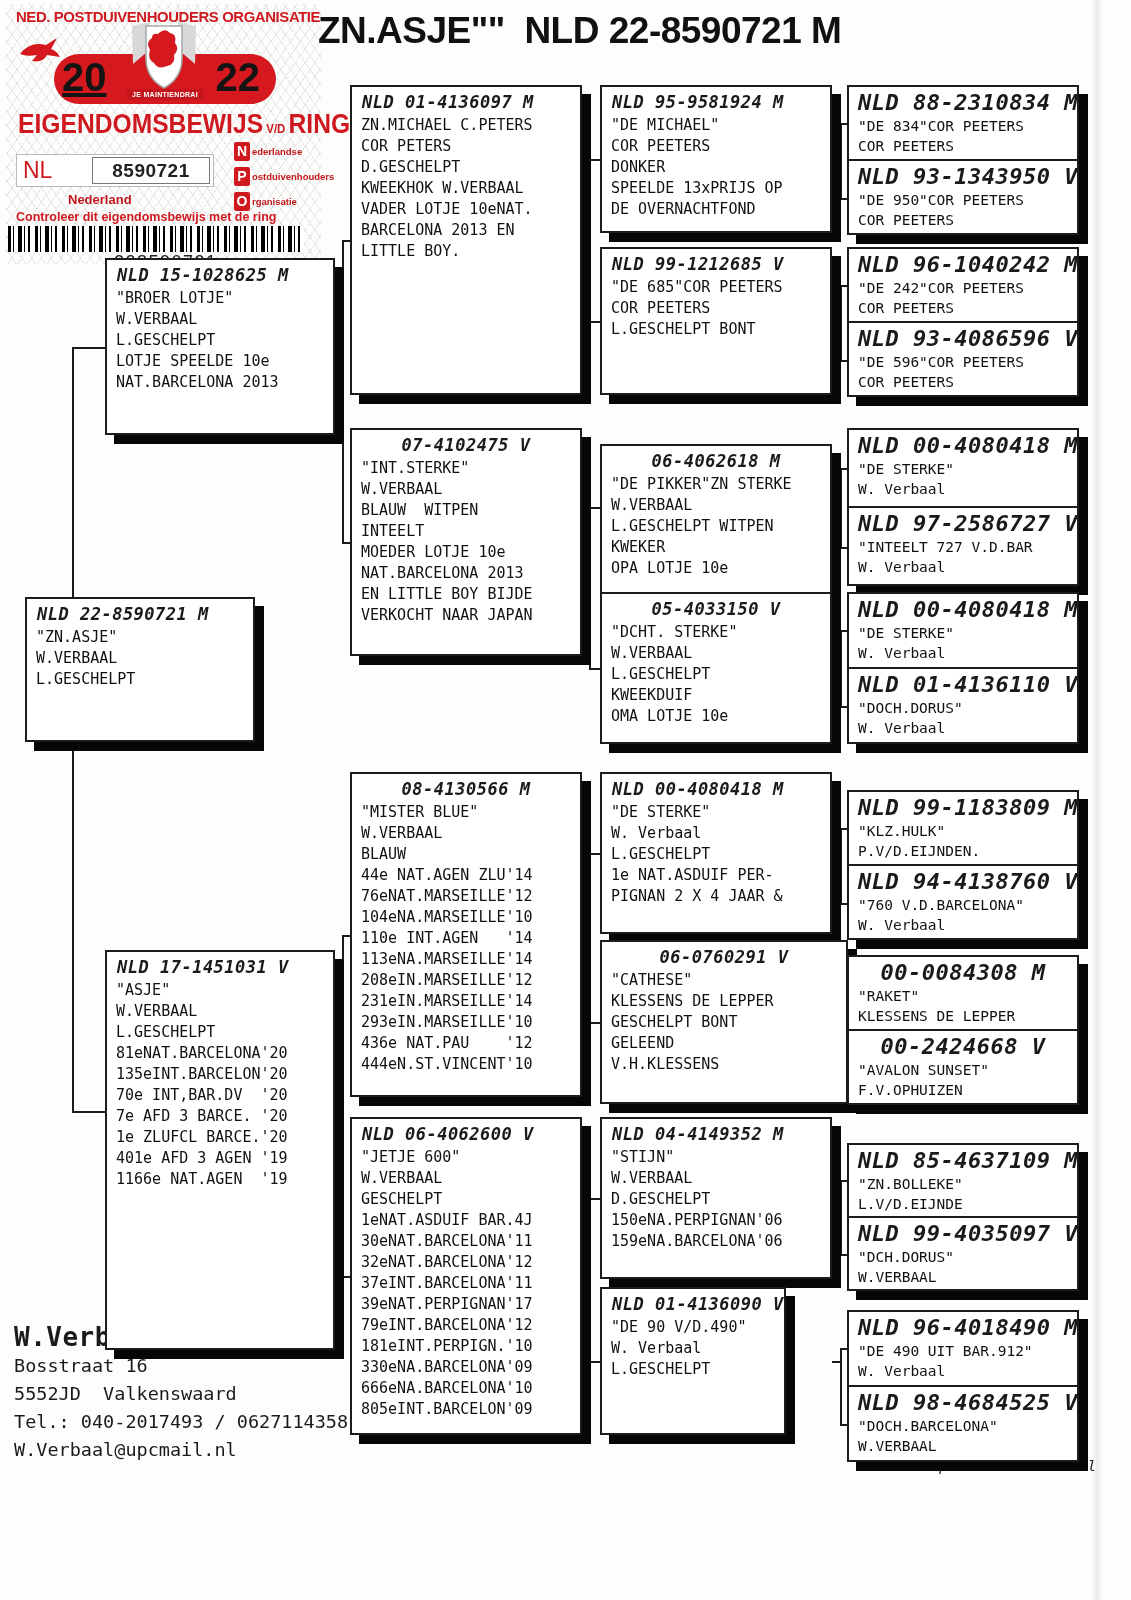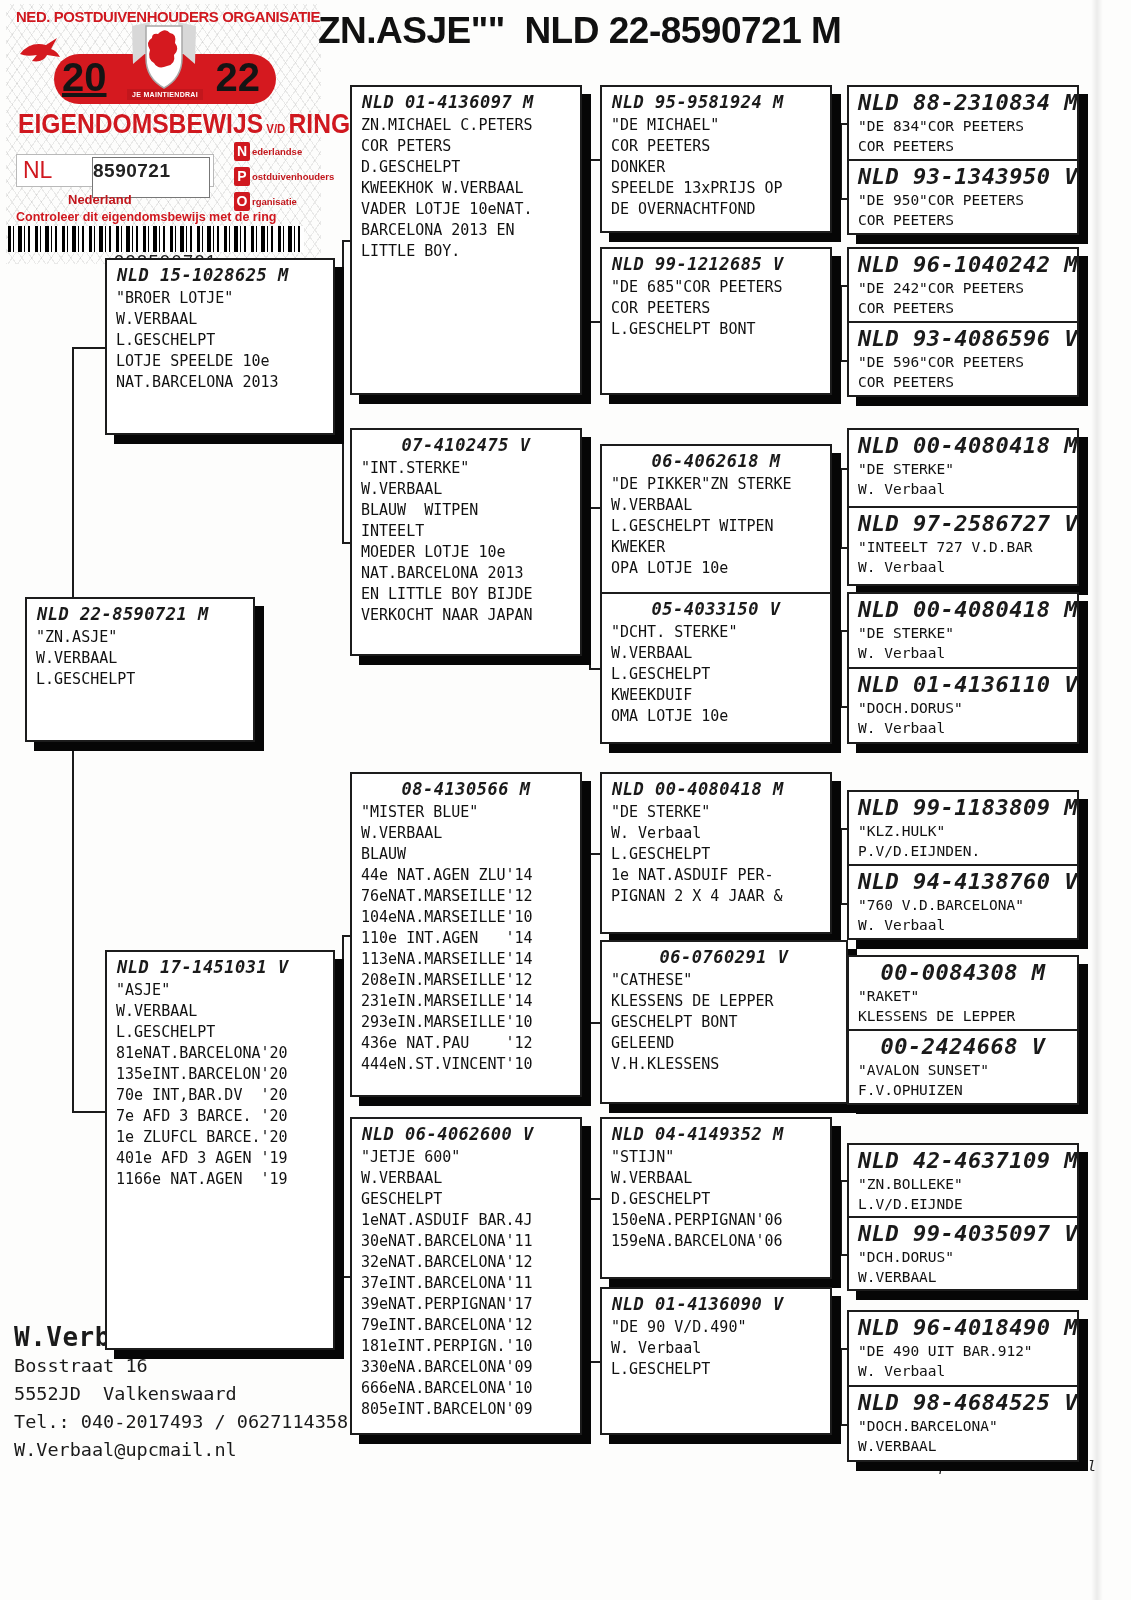--- a/index.html
+++ b/index.html
@@ -65,25 +65,25 @@
   .nl-box {
     position:absolute; left:10px; top:150px; width:198px; height:33px;
     background:#fff; border:1px solid #b9b9b9;
   }
   .nl-box .nl {
     position:absolute; left:6px; top:2px;
     font-family:"Liberation Sans",sans-serif;
     font-size:23px; font-weight:400; color:#d0181f;
   }
   .nl-box .num-box {
-    position:absolute; right:3px; top:2px; width:118px; height:41px;
+    position:absolute; right:3px; top:2px; width:118px; height:27px;
     border:1px solid #777; background:#fff;
     font-family:"Liberation Sans",sans-serif;
     font-size:19px; font-weight:600; color:#222;
-    text-align:left; line-height:26px; letter-spacing:0.5px;
+    text-align:center; line-height:26px; letter-spacing:0.5px;
   }
   .nederland {
     position:absolute; left:62px; top:188px;
     font-family:"Liberation Sans",sans-serif;
     font-size:13px; font-weight:800; color:#c2161c;
   }
   .npo-col { position:absolute; left:228px; top:138px; }
   .npo-row { display:flex; align-items:center; margin-bottom:6px; }
   .npo-letter {
     width:16px; height:19px; background:#d0181f; color:#fff;
@@ -318,21 +318,21 @@
       <div class="bline">V.H.KLESSENS</div>
     </div>
     <div class="pbox" style="left: 600px; top: 1117px; width: 232px; height: 162px;">
       <div class="ring">NLD 04-4149352 M</div>
       <div class="bline">"STIJN"</div>
       <div class="bline">W.VERBAAL</div>
       <div class="bline">D.GESCHELPT</div>
       <div class="bline">150eNA.PERPIGNAN'06</div>
       <div class="bline">159eNA.BARCELONA'06</div>
     </div>
-    <div class="pbox" style="left: 600px; top: 1287px; width: 232px; height: 148px;">
+    <div class="pbox" style="left: 600px; top: 1287px; width: 186px; height: 148px;">
       <div class="ring">NLD 01-4136090 V</div>
       <div class="bline">"DE 90 V/D.490"</div>
       <div class="bline">W. Verbaal</div>
       <div class="bline">L.GESCHELPT</div>
     </div>
     <div class="pairbox" style="left: 847px; top: 85px; width: 232px; height: 150px;">
       <div class="psec" style="height: 72px;">
         <div class="ring">NLD 88-2310834 M</div>
         <div class="bline">"DE 834"COR PEETERS</div>
         <div class="bline">COR PEETERS</div>
@@ -398,21 +398,21 @@
         <div class="bline">KLESSENS DE LEPPER</div>
       </div>
       <div class="psec center" style="height: 72px;">
         <div class="ring">00-2424668 V</div>
         <div class="bline">"AVALON SUNSET"</div>
         <div class="bline">F.V.OPHUIZEN</div>
       </div>
     </div>
     <div class="pairbox" style="left: 847px; top: 1143px; width: 232px; height: 148px;">
       <div class="psec" style="height: 71px;">
-        <div class="ring">NLD 42-4637109 M</div>
+        <div class="ring">NLD 85-4637109 M</div>
         <div class="bline">"ZN.BOLLEKE"</div>
         <div class="bline">L.V/D.EIJNDE</div>
       </div>
       <div class="psec" style="height: 71px;">
         <div class="ring">NLD 99-4035097 V</div>
         <div class="bline">"DCH.DORUS"</div>
         <div class="bline">W.VERBAAL</div>
       </div>
     </div>
     <div class="pairbox" style="left: 847px; top: 1310px; width: 232px; height: 152px;">

